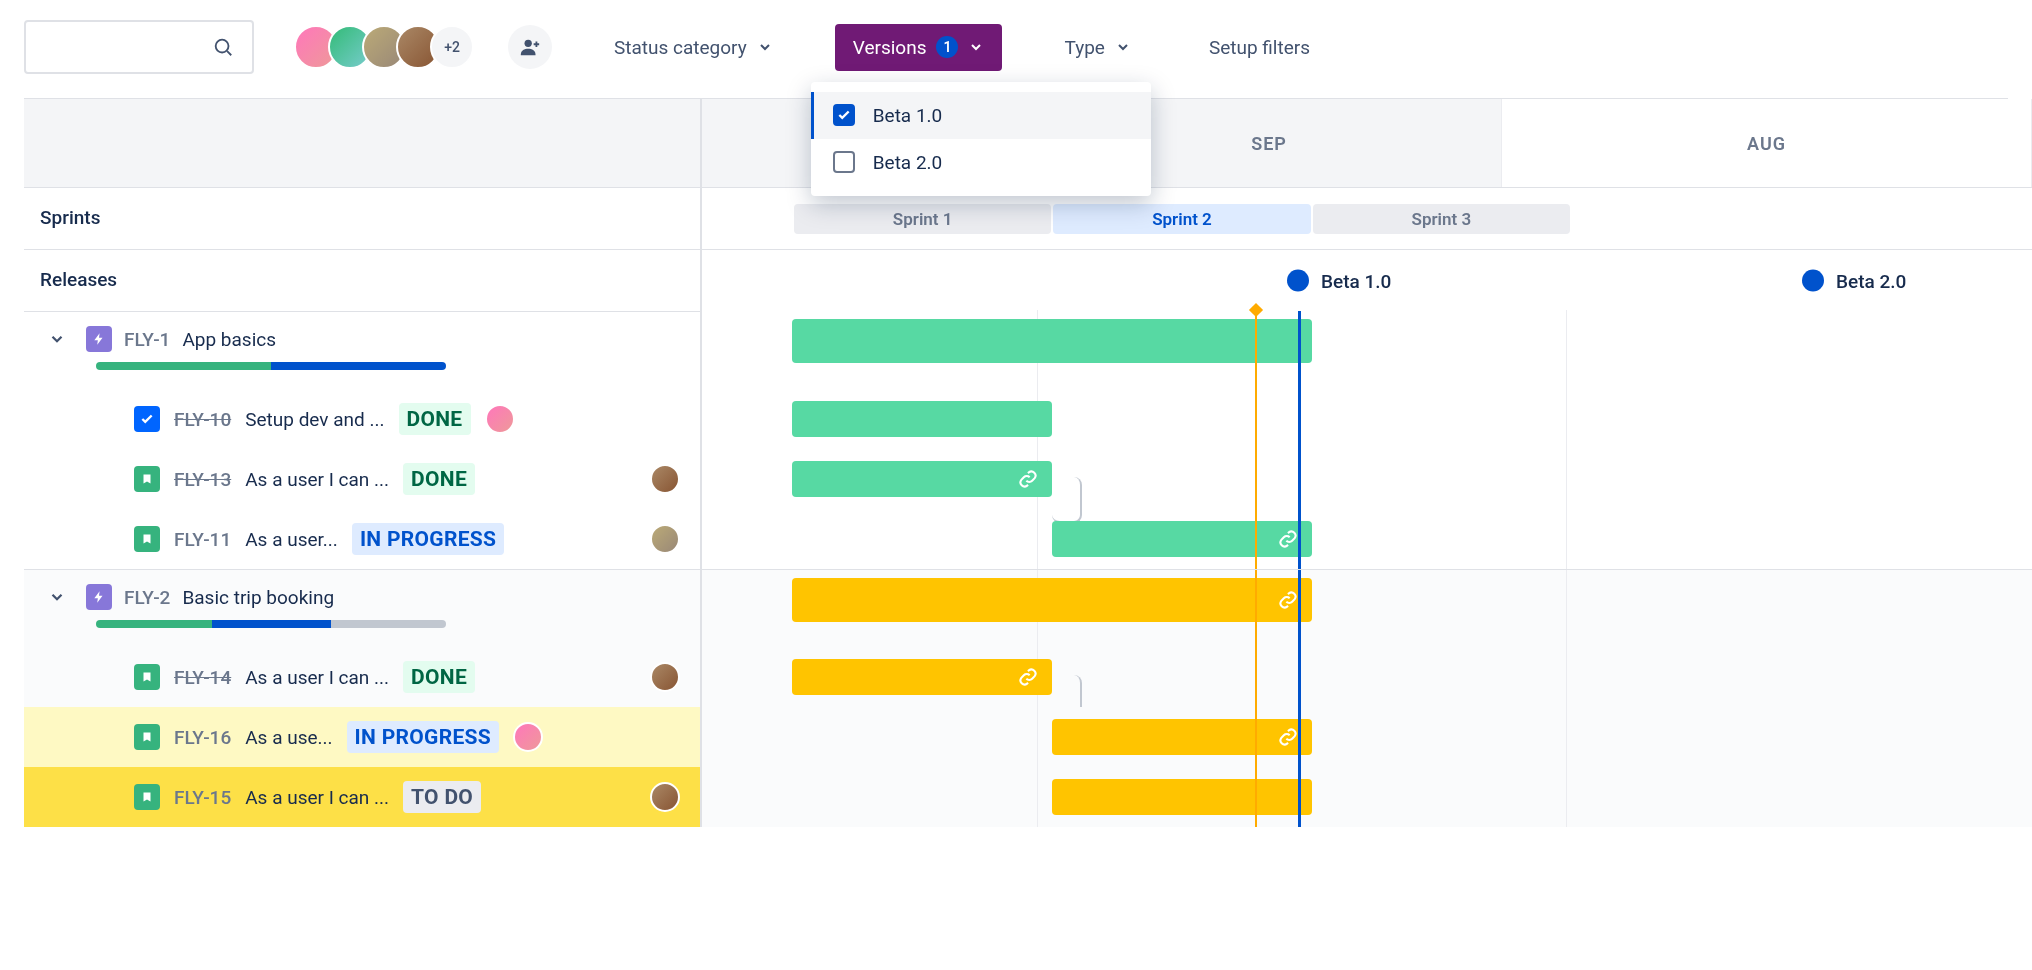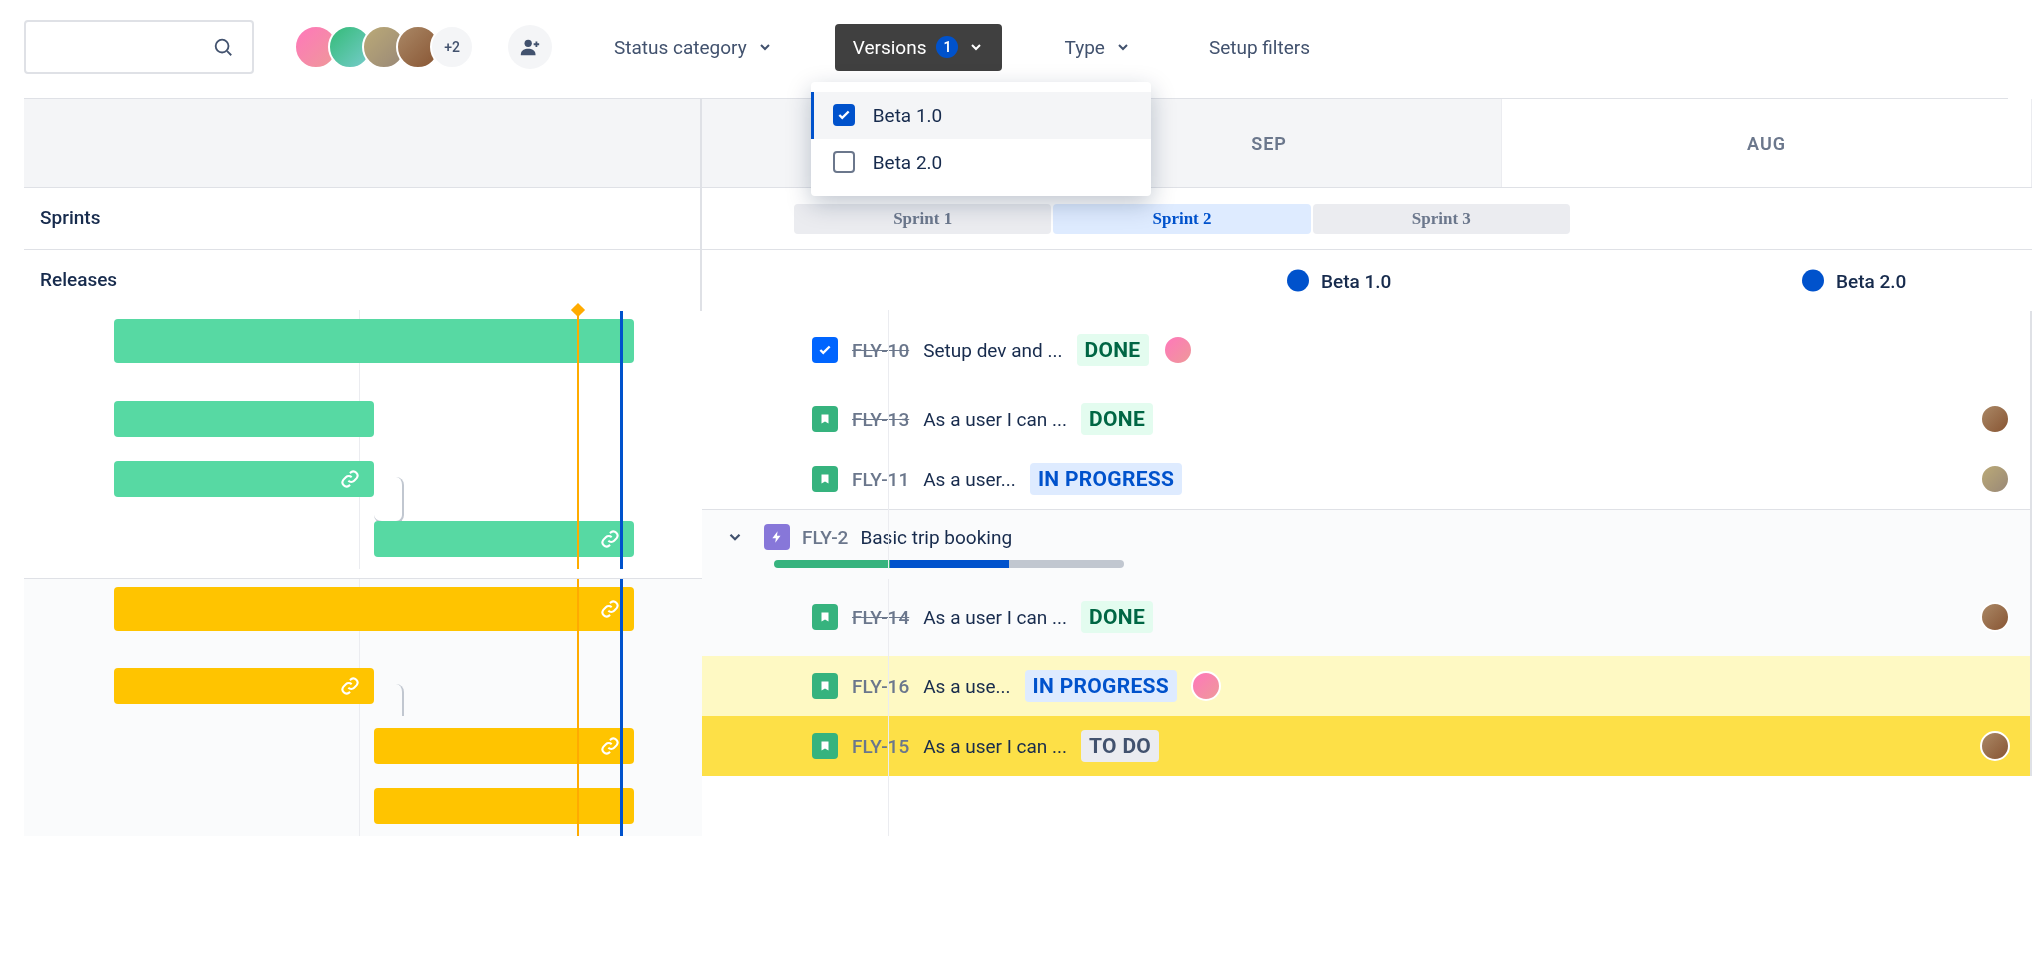--- a/index.html
+++ b/index.html
@@ -70,21 +70,21 @@
     align-items: center;
     gap: 10px;
     padding: 12px 18px;
     border-radius: 4px;
     font-size: 19px;
     color: #42526E;
     cursor: pointer;
     margin-left: 24px;
   }
   .filter-btn.active {
-    background: #404040;
+    background: #701a75;
     color: #fff;
   }
   .filter-badge {
     background: #DEEBFF;
     color: #0052CC;
     border-radius: 50%;
     min-width: 22px;
     height: 22px;
     font-size: 14px;
     font-weight: 600;
@@ -179,21 +179,20 @@
     height: 62px;
   }
 
   
   .sprints-bar {
     position: absolute;
     top: 16px;
     height: 32px;
     display: flex;
     gap: 2px;
-    font-family: Liberation Serif, serif;
   }
   .sprint {
     height: 30px;
     border-radius: 4px;
     display: flex;
     align-items: center;
     justify-content: center;
     font-size: 17px;
     font-weight: 600;
   }
@@ -390,20 +389,38 @@
     <div class="release" style="left:585px">
       <div class="release-dot"></div>
       <span class="release-label">Beta 1.0</span>
     </div>
     <div class="release" style="left:1100px">
       <div class="release-dot"></div>
       <span class="release-label">Beta 2.0</span>
     </div>
   </div>
 
+  <div class="epic-row">
+    <div class="epic-head">
+      <svg class="epic-chev" viewBox="0 0 24 24" fill="none" stroke="currentColor" stroke-width="3">
+          <polyline points="6 9 12 15 18 9"></polyline>
+        </svg>
+      <span class="icon-epic">
+          <svg width="14" height="14" viewBox="0 0 24 24" fill="currentColor">
+            <path d="M13 2L4 14h6l-1 8 9-12h-6z"></path>
+          </svg>
+        </span>
+      <span class="epic-key">FLY-1</span>
+      <span>App basics</span>
+    </div>
+    <div class="progress">
+      <div class="p-seg p-green" style="width:50%"></div>
+      <div class="p-seg p-blue" style="width:50%"></div>
+    </div>
+  </div>
   <div class="tl-cell epic body-wrap">
     <div class="col-bg" style="top:-1px;"></div>
     <div class="today-marker"></div>
     <div class="today-line"></div>
     <div class="release-line"></div>
     <div class="tl-bar green thick" style="left:90px;width:520px;"></div>
   </div>
 
   <div class="story-row">
     <span class="icon-task">

